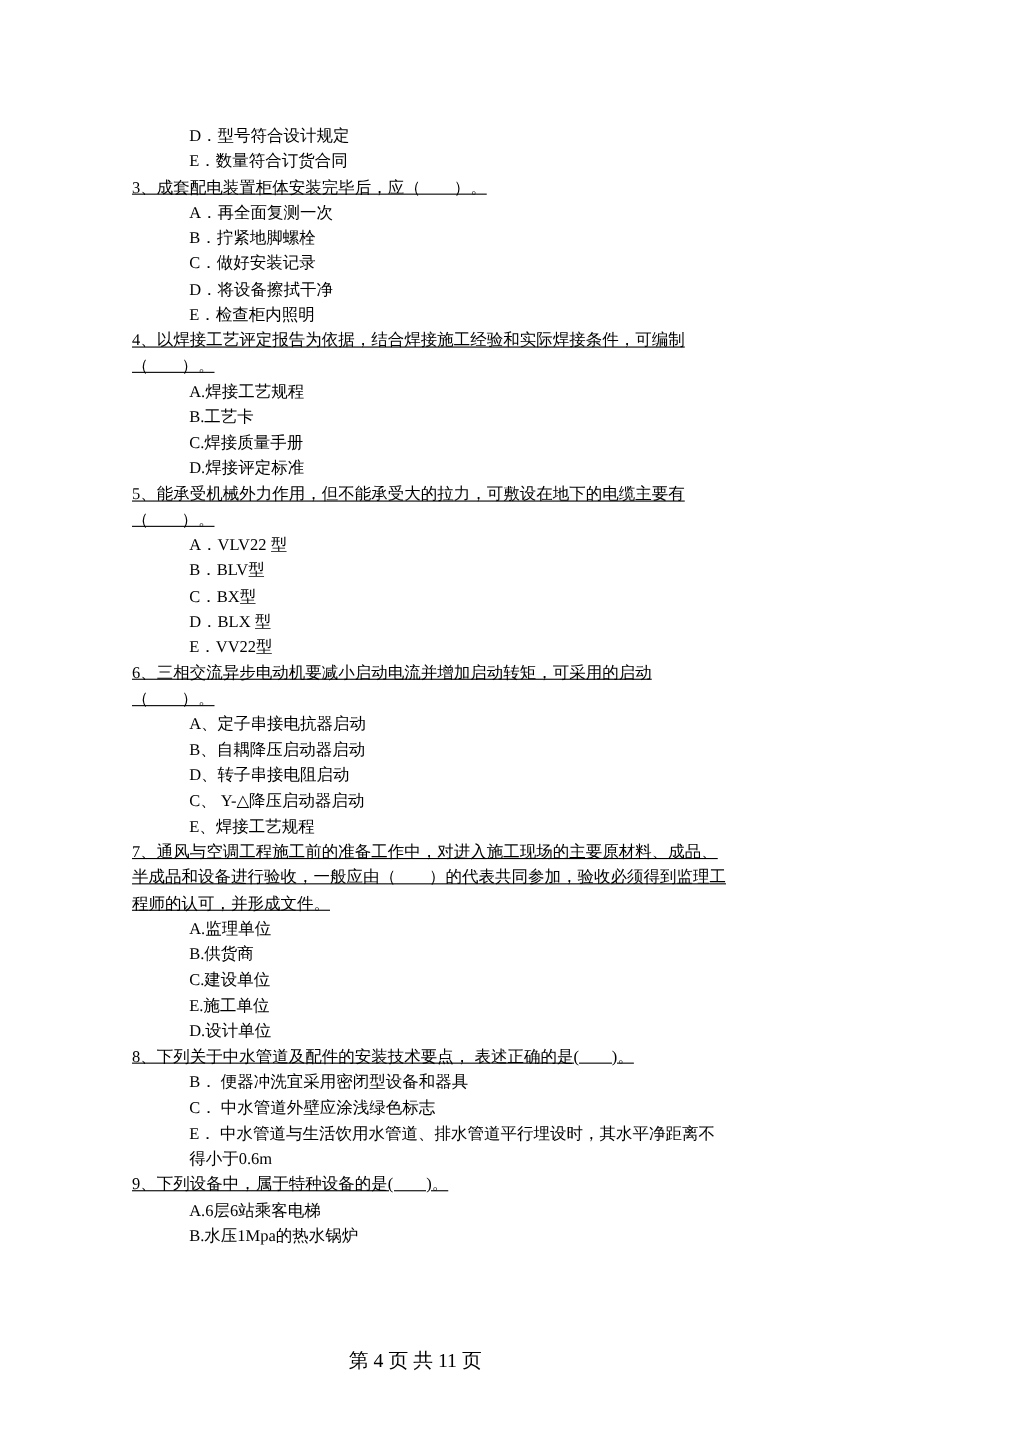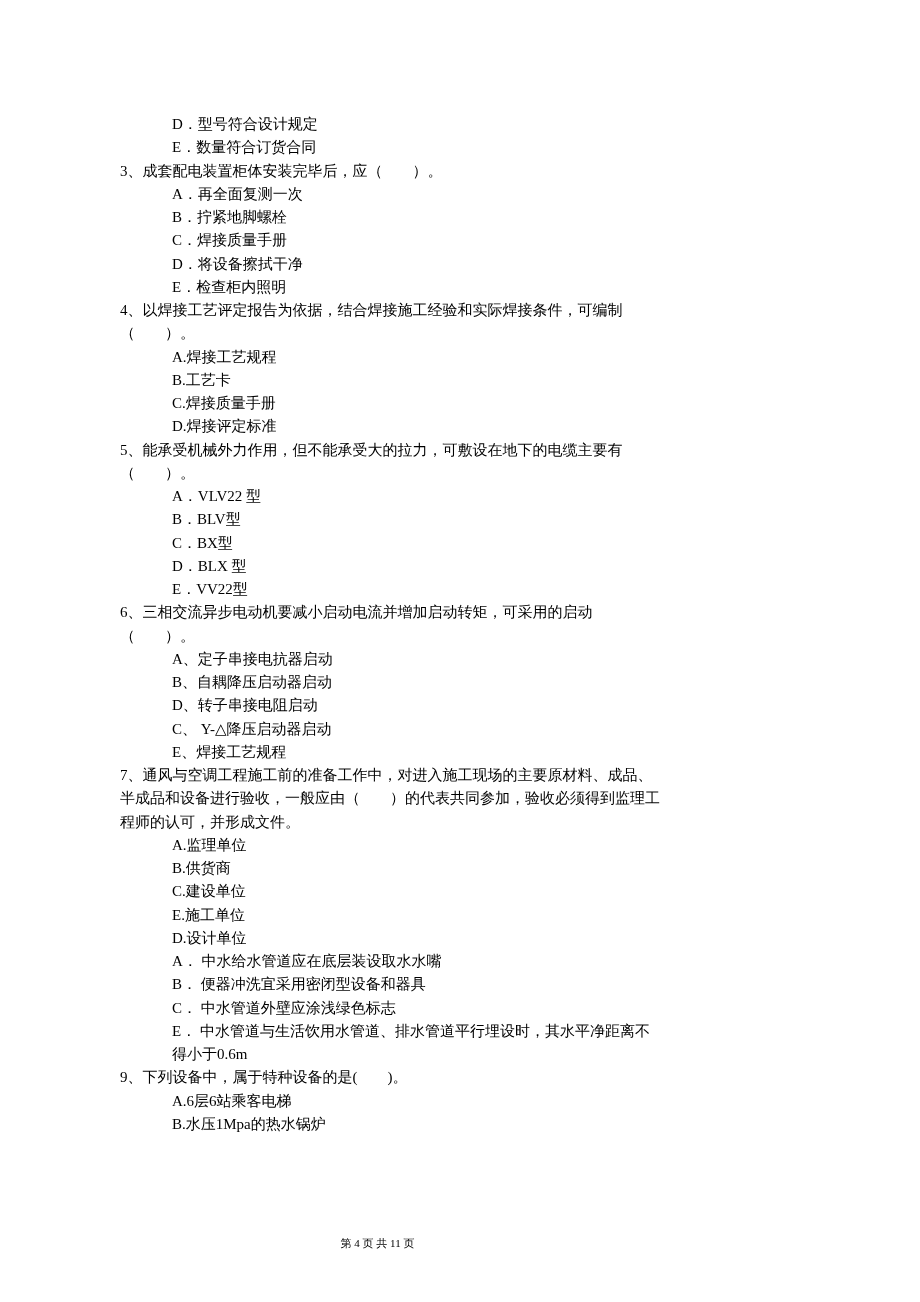--- a/index.html
+++ b/index.html
@@ -16,42 +16,43 @@
     min-height: 1302px;
     position: relative;
     box-sizing: border-box;
     padding: 113px 108px 60px 120px;
   }
   .option {
     padding-left: 52px;
   }
   .question {
     padding-left: 0;
+    text-decoration: underline;
   }
   .footer {
     position: absolute;
     left: 0;
     right: 17px;
     bottom: 50px;
     text-align: center;
-    font-size: 11px;
+    font-size: 18px;
   }
 </style>
 </head>
 <body>
 
 <div class="page">
 
   <div class="option">D．型号符合设计规定</div>
   <div class="option">E．数量符合订货合同</div>
 
   <div class="question">3、成套配电装置柜体安装完毕后，应（　　）。</div>
   <div class="option">A．再全面复测一次</div>
   <div class="option">B．拧紧地脚螺栓</div>
-  <div class="option">C．焊接质量手册</div>
+  <div class="option">C．做好安装记录</div>
   <div class="option">D．将设备擦拭干净</div>
   <div class="option">E．检查柜内照明</div>
 
   <div class="question">4、以焊接工艺评定报告为依据，结合焊接施工经验和实际焊接条件，可编制（　　）。</div>
   <div class="option">A.焊接工艺规程</div>
   <div class="option">B.工艺卡</div>
   <div class="option">C.焊接质量手册</div>
   <div class="option">D.焊接评定标准</div>
 
   <div class="question">5、能承受机械外力作用，但不能承受大的拉力，可敷设在地下的电缆主要有（　　）。</div>
@@ -68,21 +69,21 @@
   <div class="option">C、 Y-△降压启动器启动</div>
   <div class="option">E、焊接工艺规程</div>
 
   <div class="question">7、通风与空调工程施工前的准备工作中，对进入施工现场的主要原材料、成品、半成品和设备进行验收，一般应由（　　）的代表共同参加，验收必须得到监理工程师的认可，并形成文件。</div>
   <div class="option">A.监理单位</div>
   <div class="option">B.供货商</div>
   <div class="option">C.建设单位</div>
   <div class="option">E.施工单位</div>
   <div class="option">D.设计单位</div>
 
-  <div class="option">A． 中水给水管道应在底层装设取水水嘴</div>
+  <div class="question">8、下列关于中水管道及配件的安装技术要点， 表述正确的是(　　)。</div>
   <div class="option">B． 便器冲洗宜采用密闭型设备和器具</div>
   <div class="option">C． 中水管道外壁应涂浅绿色标志</div>
   <div class="option">E． 中水管道与生活饮用水管道、排水管道平行埋设时，其水平净距离不得小于0.6m</div>
 
   <div class="question">9、下列设备中，属于特种设备的是(　　)。</div>
   <div class="option">A.6层6站乘客电梯</div>
   <div class="option">B.水压1Mpa的热水锅炉</div>
 
   <div class="footer">第 4 页 共 11 页</div>
 </div>

